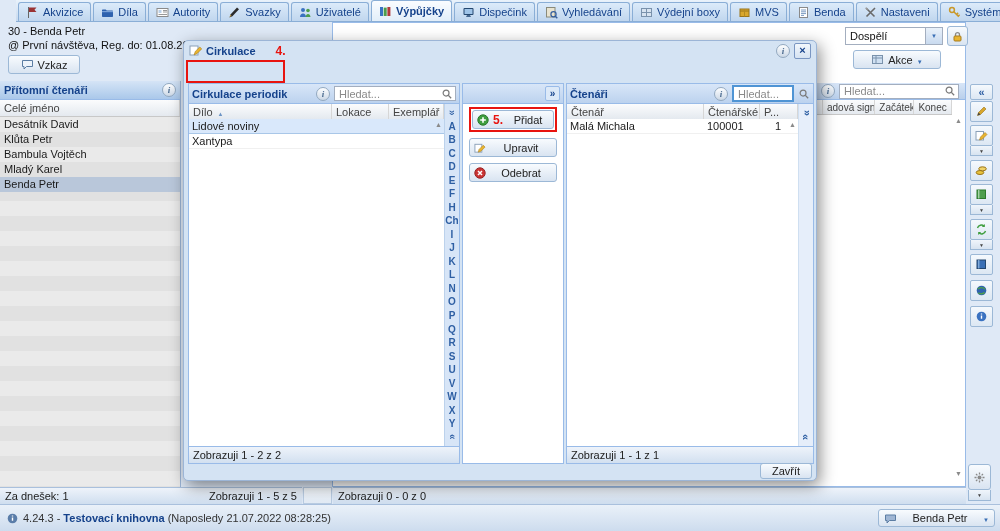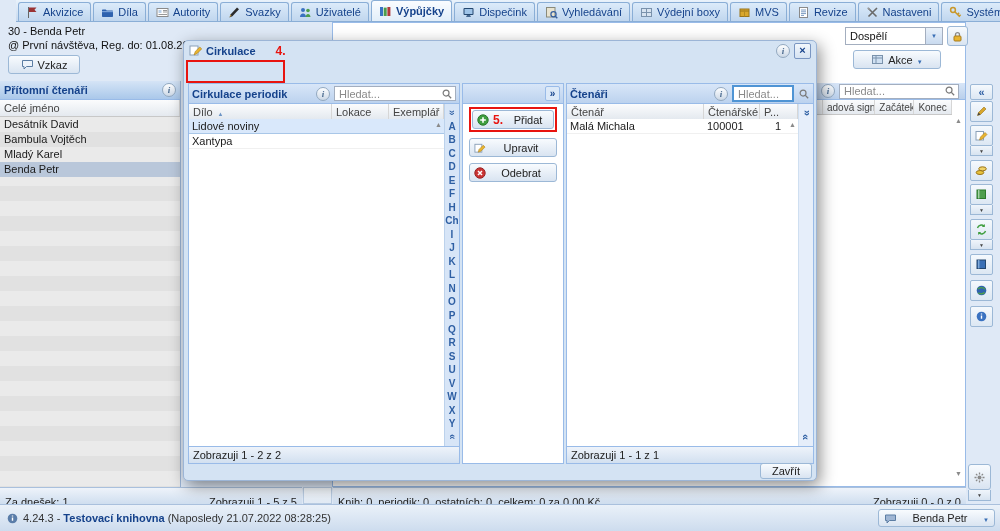--- a/index.html
+++ b/index.html
@@ -73,21 +73,21 @@
   .tbtn{position:absolute;left:1px;width:23px;height:21px;display:flex;align-items:center;justify-content:center;
         background:linear-gradient(#f5f9fd,#dce7f3);border:1px solid #9cb8d6;border-radius:2px;cursor:pointer;box-sizing:border-box}
   .tdrop{position:absolute;left:1px;width:23px;height:10px;display:flex;align-items:center;justify-content:center;
          background:linear-gradient(#f0f5fb,#d7e3f0);border:1px solid #9cb8d6;border-top:none;cursor:pointer;box-sizing:border-box}
   .tdrop::after{content:"▼";font-size:5px;color:#444}
   .dblup{display:inline-block;transform:rotate(-90deg);color:#2e5fa3;font-weight:bold}
   .dbldn{display:inline-block;transform:rotate(90deg);color:#2e5fa3;font-weight:bold}
 
   
   .statusbar{background:linear-gradient(#eef3fa,#cfdeef);border-top:1px solid #a9c0dd;display:flex;
-             justify-content:space-between;padding:8px 5px;box-sizing:border-box;color:#222}
+             align-items:center;justify-content:space-between;padding:8px 5px;box-sizing:border-box;color:#222}
   .st-left{left:0;top:487px;width:302px;height:17px}
   .st-gap{left:303px;top:487px;width:29px;height:17px;background:linear-gradient(#f4f8fc,#e2ebf5);border:1px solid #b9cce2;box-sizing:border-box}
   .st-main{left:333px;top:487px;width:633px;height:17px}
   .gearbtn{left:968px;top:464px;width:23px;height:26px}
   .geardrop{left:968px;top:490px;width:23px;height:11px}
   .footer{left:0;top:504px;width:1000px;height:27px;background:linear-gradient(#eaf1f9,#cddcee);
           border-top:1px solid #a9c0dd;display:flex;align-items:center;padding:8px 6px;box-sizing:border-box}
   .ver{color:#333;white-space:pre}.lib{color:#15428b;font-weight:bold;white-space:pre}
   .userbtn{left:878px;top:509px;width:117px;height:18px;justify-content:space-between;padding:0 5px}
 
@@ -234,21 +234,21 @@
         </span>
         <span>MVS</span>
       </div>
     <div class="tab">
         <span class="ticon">
           <svg viewBox="0 0 13 13">
             <rect x="2.5" y="1.5" width="8" height="10" fill="#fff" stroke="#8a8a8a"></rect>
             <path d="M4 4h5M4 5.8h5M4 7.6h5M4 9.4h3" stroke="#7a9ac1"></path>
           </svg>
         </span>
-        <span>Revize</span>
+        <span>Benda</span>
       </div>
     <div class="tab">
         <span class="ticon">
           <svg viewBox="0 0 13 13">
             <path d="M2 2l8.5 8.5M11 2L2.5 10.5" stroke="#6a6a6a" stroke-width="1.6"></path>
             <path d="M1.5 1.5l2 .5.5 2-2-.5z" fill="#9a9a9a"></path>
           </svg>
         </span>
         <span>Nastaveni</span>
       </div>
@@ -331,20 +331,21 @@
       <span class="sp"></span>
       <span class="inf"></span>
     </div>
     <div class="ghd">
       <div class="gcol" style="width:100%">
           <span>Celé jméno</span>
         </div>
     </div>
     <div>
       <div class="sbrow">Desátník David</div>
+      <div class="sbrow">Klůta Petr</div>
       <div class="sbrow">Bambula Vojtěch</div>
       <div class="sbrow">Mladý Karel</div>
       <div class="sbrow sel">Benda Petr</div>
     </div>
   </div>
 
   <div class="abs tbcol">
     <div class="tbtn" style="top:1px;height:16px">
         <span style="color:#2e5fa3;font-weight:bold">«</span>
       </div>
@@ -402,21 +403,20 @@
         </svg>
       </div>
   </div>
 
   <div class="abs statusbar st-left">
     <span>Za dnešek: 1</span>
     <span>Zobrazuji 1 - 5 z 5</span>
   </div>
   <div class="abs st-gap"></div>
   <div class="abs statusbar st-main">
-    <span>Knih: 0, periodik: 0, ostatních: 0, celkem: 0 za 0.00 Kč,</span>
     <span>Zobrazuji 0 - 0 z 0</span>
   </div>
   <div class="abs btn gearbtn">
       <svg width="13" height="13" viewBox="0 0 13 13">
         <circle cx="6.5" cy="6.5" r="2" fill="#8a8a8a"></circle>
         <path d="M6.5 1.5v2M6.5 9.5v2M1.5 6.5h2M9.5 6.5h2M3 3l1.4 1.4M8.6 8.6L10 10M10 3L8.6 4.4M4.4 8.6L3 10" stroke="#8a8a8a" stroke-width="1.3"></path>
       </svg>
     </div>
   <div class="abs tdrop geardrop" style="left:968px"></div>
 

